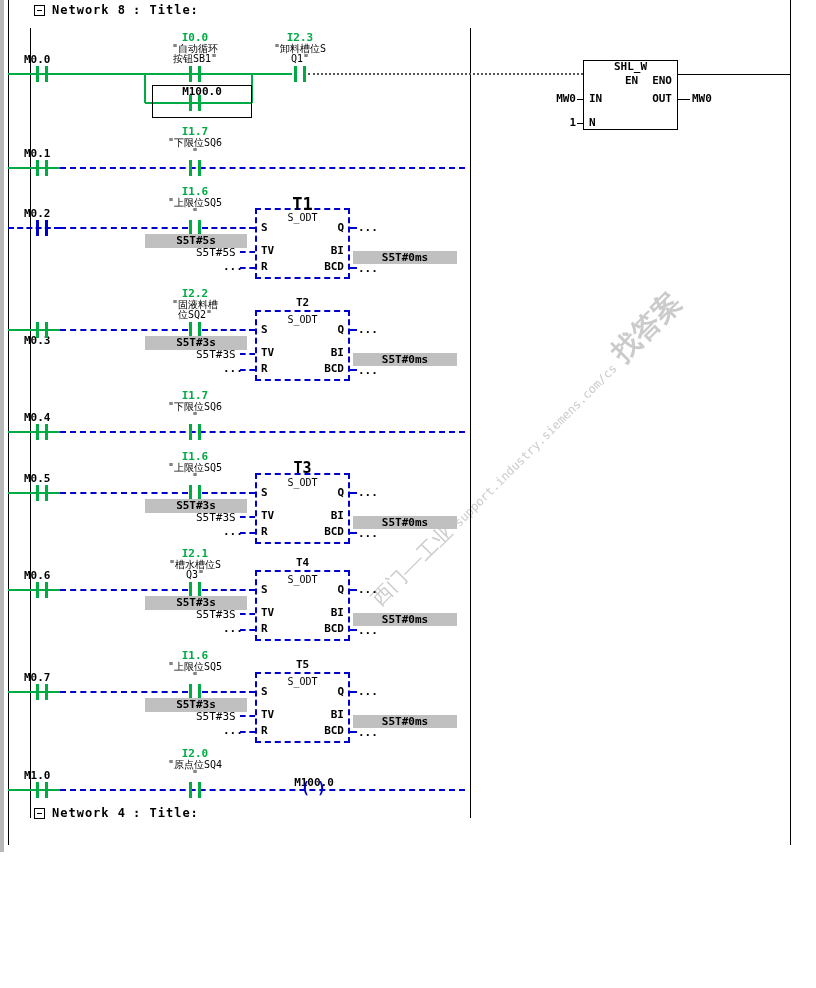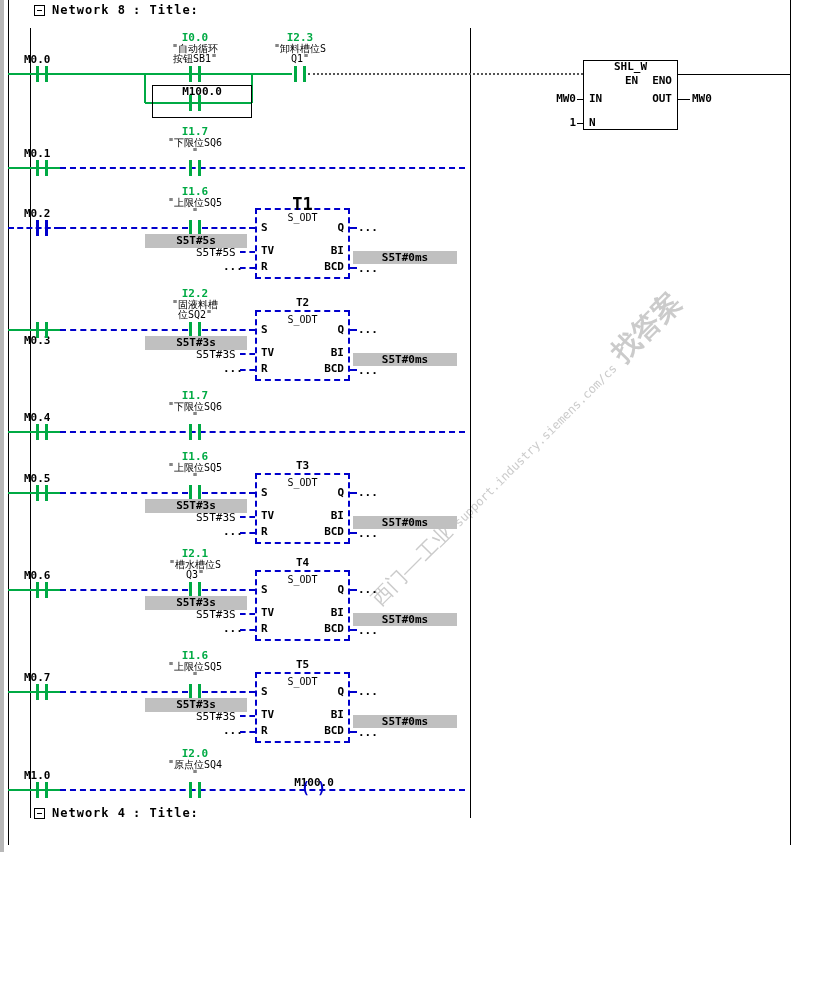--- a/index.html
+++ b/index.html
@@ -153,21 +153,21 @@
     <div class="abs" style="left: 8px; top: 492px; width: 52px; height: 0px; border-top: 2px solid rgb(0, 170, 68); z-index: 2;"></div>
     <div class="abs" style="left: 24px; top: 473px; font-size: 11px; color: rgb(0, 0, 0); white-space: pre; line-height: 1.1; font-weight: bold; z-index: 2;">M0.5</div>
     <div class="abs" style="left: 36px; top: 485px; width: 12px; height: 16px; border-left: 3px solid rgb(0, 170, 68); border-right: 3px solid rgb(0, 170, 68); z-index: 2;"></div>
     <div class="abs" style="left: 60px; top: 492px; width: 128px; height: 0px; border-top: 2px dashed rgb(0, 0, 204); z-index: 2;"></div>
     <div class="abs" style="left: 202px; top: 492px; width: 53px; height: 0px; border-top: 2px dashed rgb(0, 0, 204); z-index: 2;"></div>
     <div class="abs" style="left: 145px; top: 451px; font-size: 11px; color: rgb(0, 170, 68); white-space: pre; line-height: 1.1; width: 100px; text-align: center; font-weight: bold; z-index: 2;">I1.6</div>
     <div class="abs" style="left: 135px; top: 462px; font-size: 10px; color: rgb(0, 0, 0); white-space: pre; line-height: 1.1; width: 120px; text-align: center; z-index: 2;">"上限位SQ5</div>
     <div class="abs" style="left: 135px; top: 472px; font-size: 10px; color: rgb(0, 0, 0); white-space: pre; line-height: 1.1; width: 120px; text-align: center; z-index: 2;">"</div>
     <div class="abs" style="left: 189px; top: 485px; width: 12px; height: 16px; border-left: 3px solid rgb(0, 170, 68); border-right: 3px solid rgb(0, 170, 68); z-index: 2;"></div>
     <div class="abs" style="left: 255px; top: 473px; width: 95px; height: 71px; border: 2px dashed rgb(0, 0, 204); z-index: 2;"></div>
-    <div class="abs" style="left: 255px; top: 460px; font-size: 11px; color: rgb(0, 0, 0); white-space: pre; line-height: 1.1; width: 95px; text-align: center; font-weight: bold; z-index: 2;">T3</div>
+    <div class="abs" style="left: 255px; top: 460px; font-size: 15px; color: rgb(0, 0, 0); white-space: pre; line-height: 1.1; width: 95px; text-align: center; font-weight: bold; z-index: 2;">T3</div>
     <div class="abs" style="left: 255px; top: 477px; font-size: 10px; color: rgb(0, 0, 0); white-space: pre; line-height: 1.1; width: 95px; text-align: center; z-index: 2;">S_ODT</div>
     <div class="abs" style="left: 261px; top: 487px; font-size: 11px; color: rgb(0, 0, 0); white-space: pre; line-height: 1.1; font-weight: bold; z-index: 2;">S</div>
     <div class="abs" style="left: 310px; top: 487px; font-size: 11px; color: rgb(0, 0, 0); white-space: pre; line-height: 1.1; width: 34px; text-align: right; font-weight: bold; z-index: 2;">Q</div>
     <div class="abs" style="left: 261px; top: 510px; font-size: 11px; color: rgb(0, 0, 0); white-space: pre; line-height: 1.1; font-weight: bold; z-index: 2;">TV</div>
     <div class="abs" style="left: 310px; top: 510px; font-size: 11px; color: rgb(0, 0, 0); white-space: pre; line-height: 1.1; width: 34px; text-align: right; font-weight: bold; z-index: 2;">BI</div>
     <div class="abs" style="left: 261px; top: 526px; font-size: 11px; color: rgb(0, 0, 0); white-space: pre; line-height: 1.1; font-weight: bold; z-index: 2;">R</div>
     <div class="abs" style="left: 310px; top: 526px; font-size: 11px; color: rgb(0, 0, 0); white-space: pre; line-height: 1.1; width: 34px; text-align: right; font-weight: bold; z-index: 2;">BCD</div>
     <div class="abs" style="left: 358px; top: 487px; font-size: 11px; color: rgb(0, 0, 0); white-space: pre; line-height: 1.1; font-weight: bold; z-index: 2;">...</div>
     <div class="abs" style="left: 358px; top: 528px; font-size: 11px; color: rgb(0, 0, 0); white-space: pre; line-height: 1.1; font-weight: bold; z-index: 2;">...</div>
     <div class="abs" style="left: 223px; top: 526px; font-size: 11px; color: rgb(0, 0, 0); white-space: pre; line-height: 1.1; font-weight: bold; z-index: 2;">...</div>

